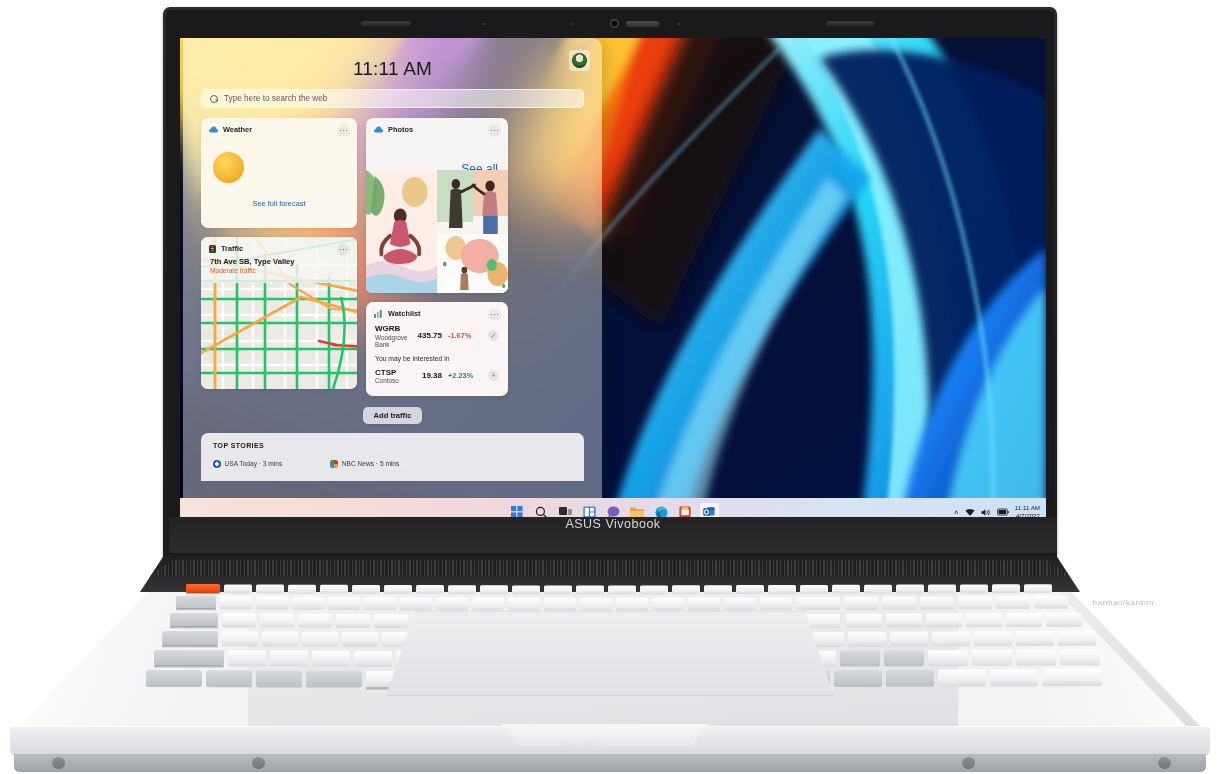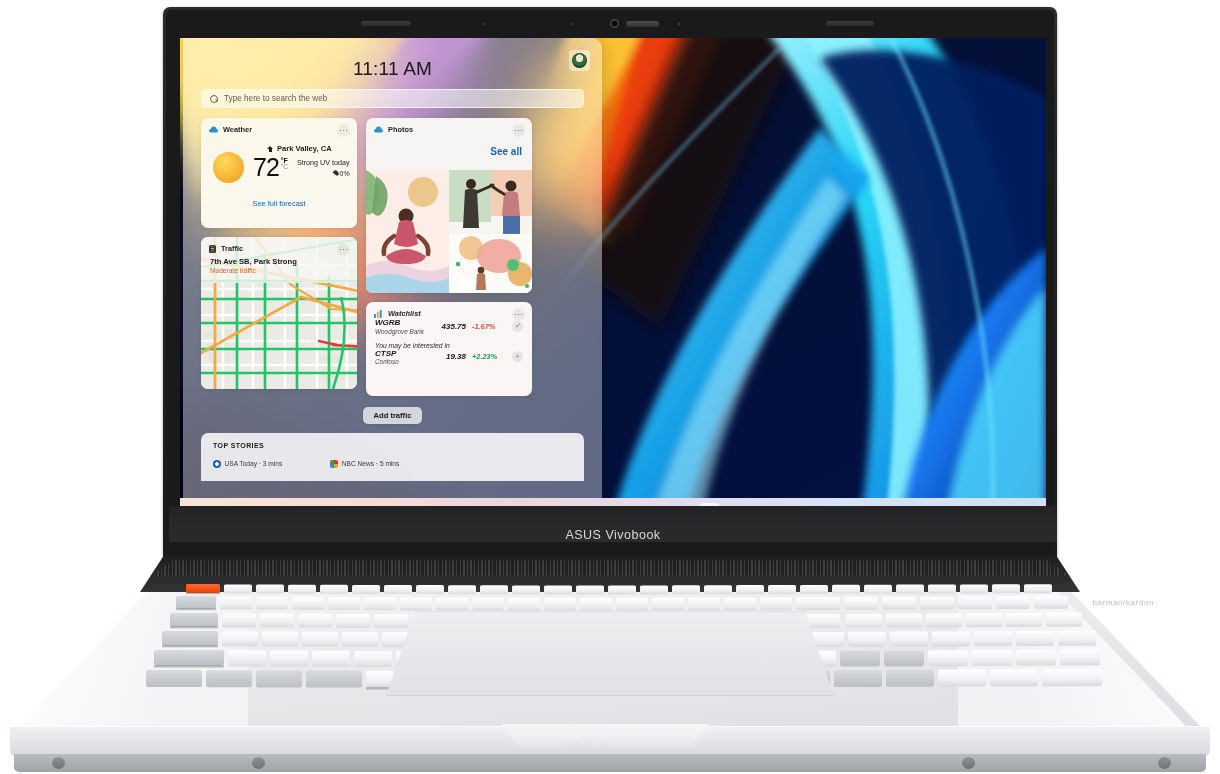--- a/index.html
+++ b/index.html
@@ -39,24 +39,24 @@
 
   
   #screen {
     position:absolute; left:14px; top:28px; width:866px; height:488px;
     overflow:hidden; background:#04082a;
   }
   #wallpaper { position:absolute; inset:0; }
 
   
   #lid-chin {
-    position:absolute; left:3px; bottom:14px; width:888px; height:36px;
+    position:absolute; left:3px; bottom:3px; width:888px; height:36px;
     background:linear-gradient(180deg,#232325,#2c2c2e);
     border-radius:0 0 3px 3px;
-    display:flex; align-items:flex-end; justify-content:center;
+    display:flex; align-items:flex-start; justify-content:center;
   }
   #brand-text {
     color:#d8d8da; font-size:12.5px; letter-spacing:.5px; font-weight:400;
   }
 
   
   #widgets {
     position:absolute; left:3px; top:0px; width:419px; height:480px;
     background: rgba(255,255,255,0.10);
     backdrop-filter: blur(30px);
@@ -98,21 +98,21 @@
   .mag { width:8px; height:8px; position:relative; flex:0 0 auto;}
   .mag::before{ content:''; position:absolute; left:0; top:0; width:6px;height:6px;
                 border:1.1px solid #5e5e5e; border-radius:50%; }
   .mag::after{ content:''; position:absolute; left:5px; top:5.4px; width:3.2px;height:1.1px;
                background:#5e5e5e; transform:rotate(45deg); }
 
   
   #wgrid { display:flex; gap:9px; margin-top:10px; }
   .col { display:flex; flex-direction:column; gap:9px; }
   #col-left { width:156px; }
-  #col-right { width:166px; }
+  #col-right { width:142px; }
 
   .card {
     background:#f7f6f3; border-radius:7px; position:relative;
     box-shadow:0 1px 4px rgba(0,0,0,.10);
     overflow:hidden;
   }
   .card-hdr { display:flex; align-items:center; gap:5px; padding:7px 8px 0 8px; }
   .card-hdr .ttl { font-size:7.4px; color:#1f1f1f; font-weight:600; }
   .dots {
     position:absolute; right:7px; top:6px; width:13px; height:13px; border-radius:50%;
@@ -157,30 +157,30 @@
   .tl-ic { width:7px;height:8px; border-radius:1.5px; background:#3a3a3a; position:relative; display:inline-block;}
   .tl-ic::before{content:''; position:absolute; left:1.5px; top:1px; width:3.6px;height:1.7px;background:#e44;border-radius:50%;}
   .tl-ic::after{content:''; position:absolute; left:1.5px; top:3.3px; width:3.6px;height:1.7px;background:#fb3;border-radius:50%;
     box-shadow:0 2.3px 0 #3c3;}
 
   
   #card-photos { height:175px; background:#f6f5f3;}
   #ph-head { padding:4px 0 0 9px; }
   #ph-title { font-size:10.5px; color:#161616; font-weight:400; }
   #ph-sub { font-size:6.8px; color:#555; margin-top:2px;}
-  #ph-seeall { position:absolute; right:10px; top:28px; font-size:10px; color:#1a5fb4; font-weight:700;}
+  #ph-seeall { position:absolute; right:10px; top:44px; font-size:12px; color:#1a5fb4; font-weight:400;}
   #ph-collage { position:absolute; left:0; right:0; top:52px; bottom:0; display:flex; }
   #ph-c1 { width:50%; position:relative; background:#fbeee9; overflow:hidden;}
   #ph-c2 { width:50%; position:relative; display:flex; flex-direction:column;}
   #ph-c2a { height:52%; position:relative; background:#f3f0ea; overflow:hidden;}
   #ph-c2b { flex:1; position:relative; background:#fbfbf9; overflow:hidden;}
 
   
-  #card-watch { height:94px; background:linear-gradient(160deg,#fbf7f6,#faf4f4);font-style:italic; }
-  .wl-row { display:flex; align-items:center; padding:0 9px; gap:6px;}
+  #card-watch { height:94px; background:linear-gradient(160deg,#fbf7f6,#faf4f4); }
+  .wl-row { display:flex; align-items:center; padding:0 9px; margin-top:6px; gap:6px;}
   .wl-names { flex:1; }
   .wl-sym { font-size:8px; font-weight:700; color:#151515; }
   .wl-name { font-size:6.4px; color:#4c4c4c; margin-top:.5px;}
   .wl-price { font-size:8px; font-weight:700; color:#151515; }
   .wl-chg { font-size:7.4px; font-weight:600; width:34px; text-align:left;}
   .wl-btn { width:11px; height:11px; border-radius:50%; background:rgba(0,0,0,.07);
             display:flex; align-items:center; justify-content:center; color:#777; font-size:7px; }
   #wl-note { font-size:6.8px; color:#2a2a2a; padding:0 9px; margin-top:7px; }
 
   
@@ -424,41 +424,20 @@
                     </svg>
                     <span class="ttl">Weather</span>
                   </div>
                   <div class="dots">
                     <i></i>
                       <i></i>
                       <i></i>
                   </div>
                   <div id="weather-body">
                     <div id="sun"></div>
-                    <div id="weather-right">
-                      <div id="wx-loc">
-                        <span class="home-ic"></span>
-                        <span>Park Valley, CA</span>
-                      </div>
-                      <div id="wx-mid">
-                        <div id="wx-temp">72</div>
-                        <div id="wx-units">
-                          <span id="wx-f">°F</span>
-                          <span id="wx-divline"></span>
-                          <span id="wx-c">°C</span>
-                        </div>
-                        <div id="wx-meta">
-                          <div id="wx-uv">Strong UV today</div>
-                          <div id="wx-precip">
-                            <span class="drop"></span>
-                            <span>0%</span>
-                          </div>
-                        </div>
-                      </div>
-                    </div>
                   </div>
                   <div id="wx-link">See full forecast</div>
                 </div>
 
                 <div class="card" id="card-traffic">
                   <div id="traffic-map">
                     <svg width="168" height="152" viewBox="0 0 168 152" preserveAspectRatio="none">
                       <rect width="168" height="152" fill="#eceae4"></rect>
                       <path d="M100 0 L168 0 L168 46 Q130 30 104 10 Z" fill="#d7e2cf"></path>
                       <path d="M0 96 L30 92 L42 120 L10 130 Z" fill="#e4e8df"></path>
@@ -498,21 +477,21 @@
                   <div class="card-hdr" id="traffic-hdr">
                     <span class="tl-ic"></span>
                     <span class="ttl">Traffic</span>
                   </div>
                   <div class="dots" style="z-index:4">
                     <i></i>
                       <i></i>
                       <i></i>
                   </div>
                   <div id="traffic-txt">
-                    <div id="tr-title">7th Ave SB, Park Strong</div>
+                    <div id="tr-title">7th Ave SB, Type Valley</div>
                     <div id="tr-sub">Moderate traffic</div>
                   </div>
                 </div>
 
               </div>
 
               <div class="col" id="col-right">
 
                 <div class="card" id="card-photos">
                   <div class="card-hdr">

